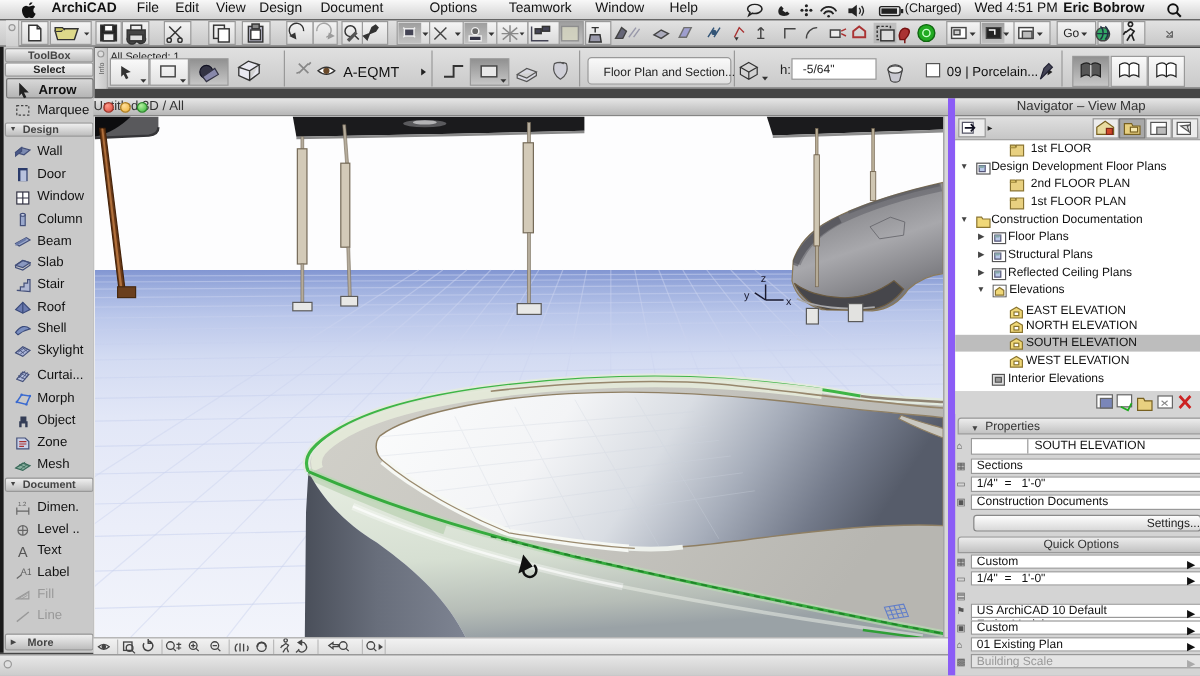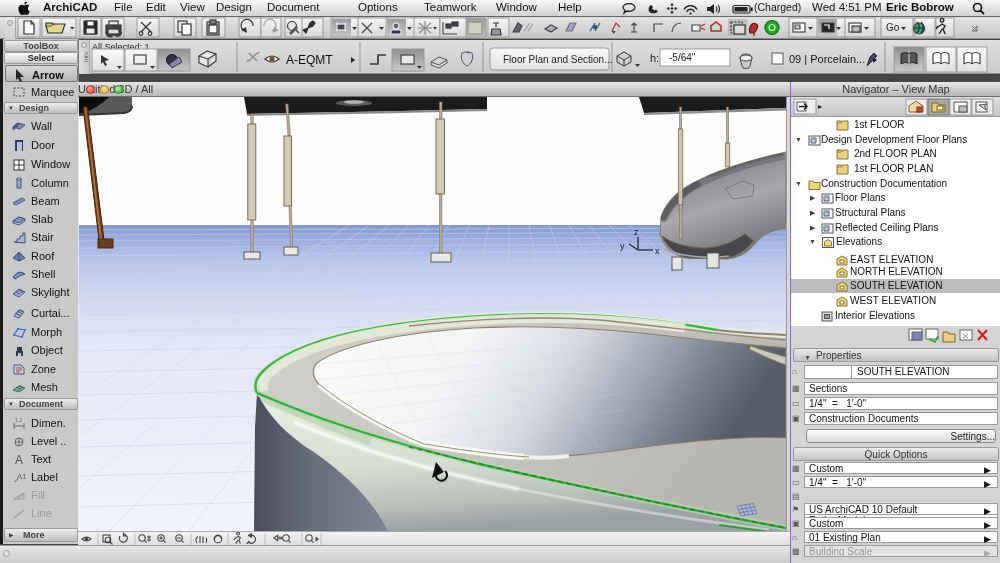--- a/index.html
+++ b/index.html
@@ -35,21 +35,21 @@
   font-size:11px; color:#333; line-height:15px; }
 .tl { position:absolute; top:3px; width:9px; height:9px; border-radius:50%; }
 #scene { position:absolute; left:1px; top:15px; width:707px; height:434px; background:#fdfdfe; }
 #edge3d { position:absolute; left:708px; top:15px; width:4px; height:434px; background:#d8d8d8; border-left:1px solid #999;}
 #zoombar { position:absolute; left:0; top:449px; width:712px; height:14px;
   background:linear-gradient(#f2f2f2,#dfdfdf); border-top:1px solid #aaa; }
 
 #status { position:absolute; left:0; top:545px; width:1000px; height:18px; z-index:1;
   background:linear-gradient(#e8e8e8,#cccccc); border-top:1px solid #999; }
 
-#nav { position:absolute; left:790px; top:82px; width:210px; height:481px; background:#d4d4d4; border-left:1px solid #8b5cf6; z-index:5;}
+#nav { position:absolute; left:790px; top:82px; width:210px; height:481px; background:#d4d4d4; border-left:6px solid #8b5cf6; z-index:5;}
 #navtitle { position:absolute; left:0; top:0; width:210px; height:15px;
   background:linear-gradient(#e6e6e6,#b6b6b6); border-bottom:1px solid #6f6f6f;
   font-size:11px; color:#333; text-align:center; line-height:15px; }
 #navtools { position:absolute; left:0; top:15px; width:210px; height:20px;
   background:linear-gradient(#e0e0e0,#c6c6c6); border-bottom:1px solid #999; }
 #navtree { position:absolute; left:0; top:35px; width:210px; height:209px; background:#ffffff; font-size:10px; color:#111; }
 .nrow { position:absolute; left:0; width:210px; height:14px; line-height:14px; }
 .nrow .txt { position:absolute; top:0; }
 #minibar { position:absolute; left:0; top:244px; width:210px; height:19px; background:#d4d4d4; }
 .phead { position:absolute; left:2px; width:206px; height:14px;

